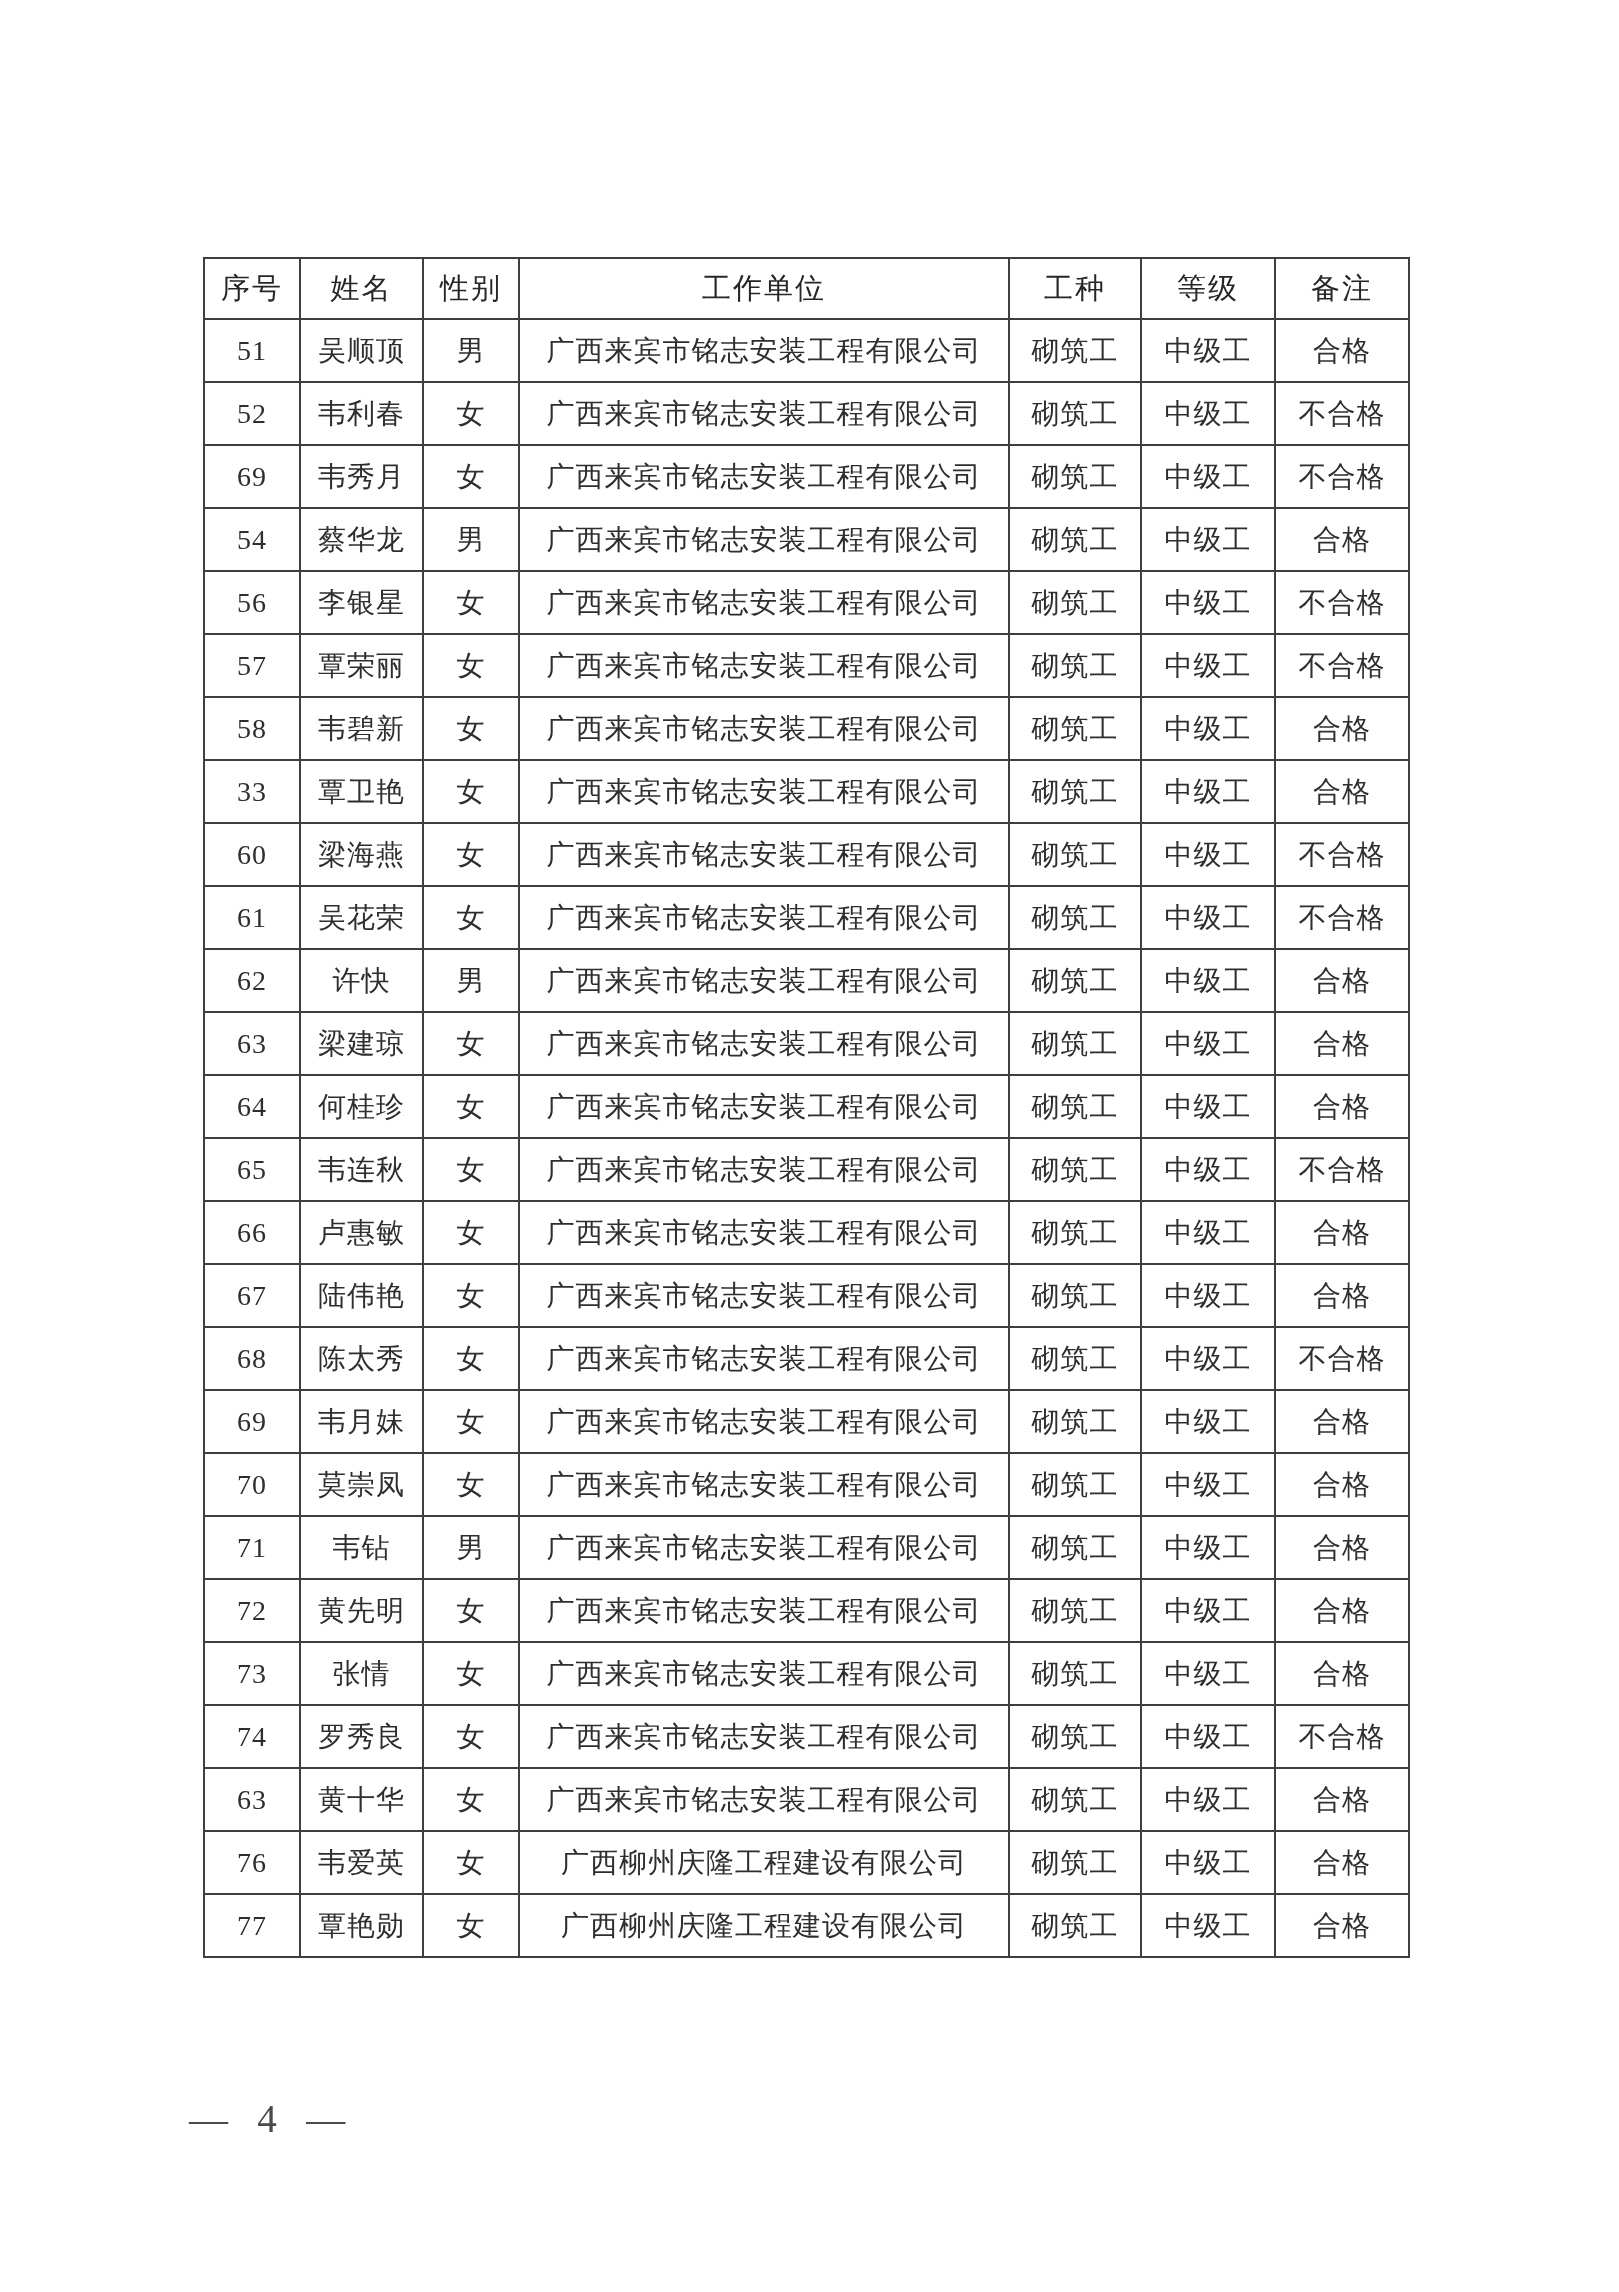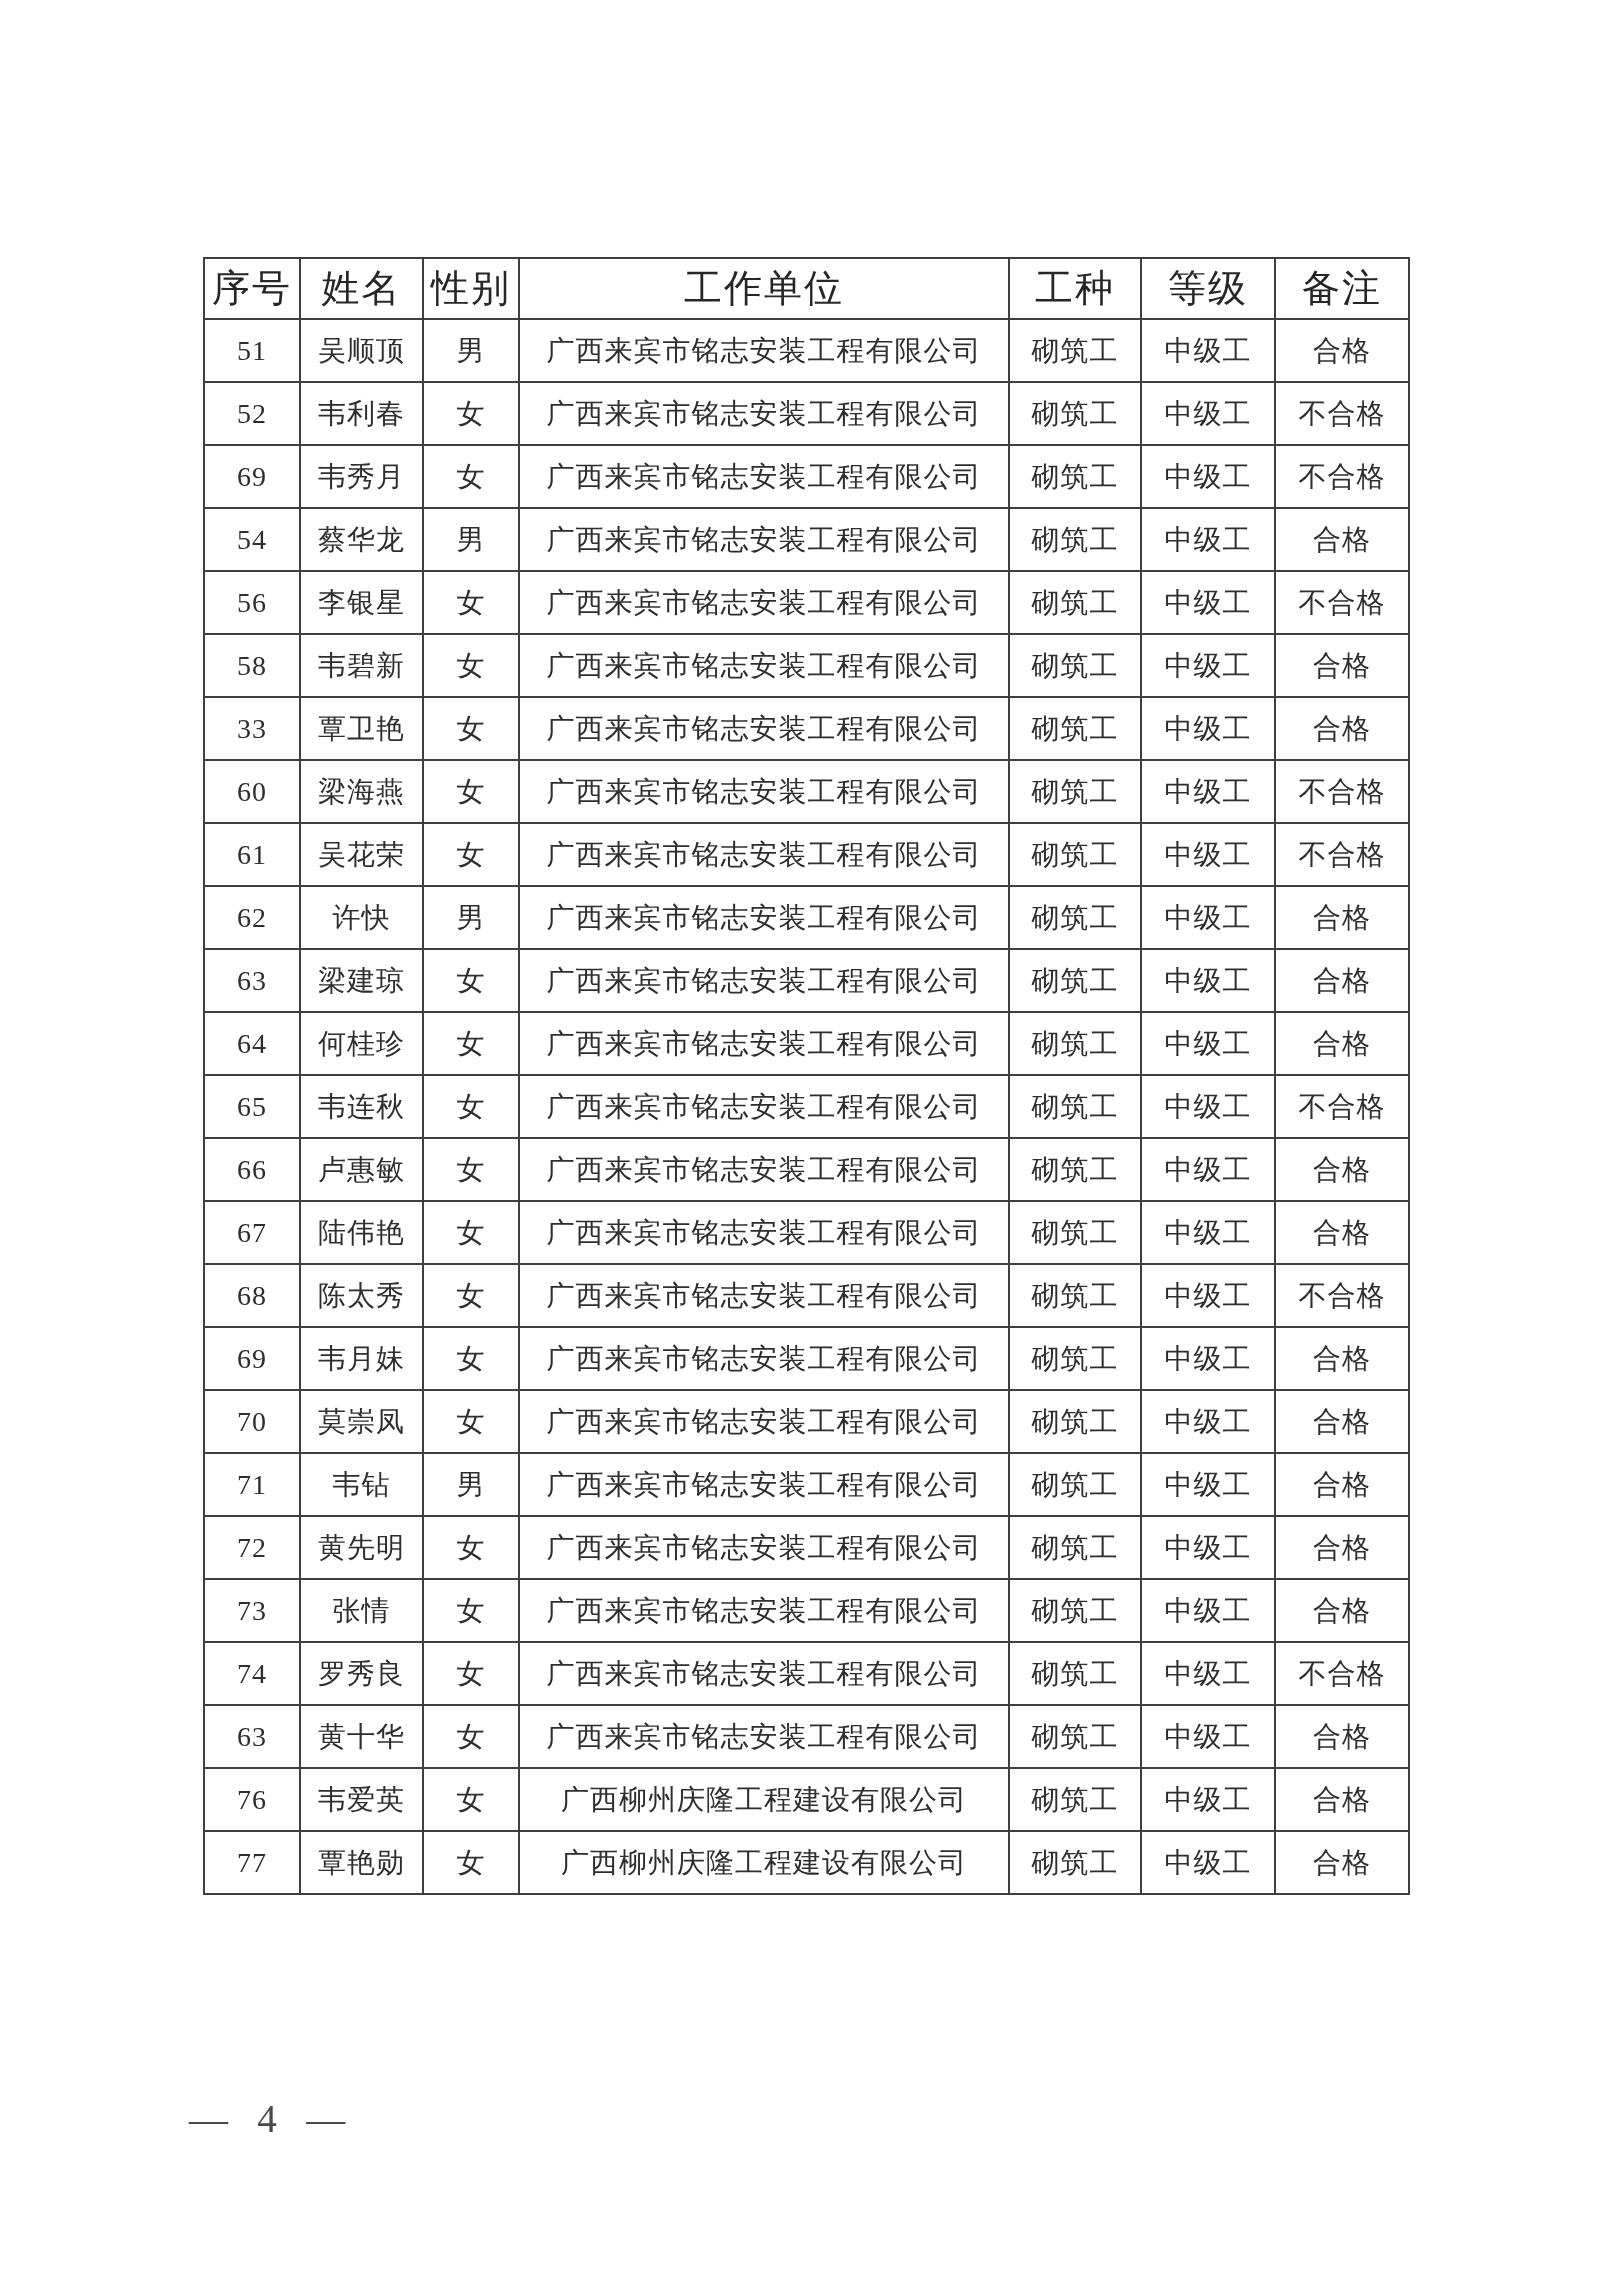--- a/index.html
+++ b/index.html
@@ -34,21 +34,21 @@
   table.roster td {
     border: 2px solid #3f3f3f;
     text-align: center;
     vertical-align: middle;
     padding: 0 2px;
     overflow: hidden;
     white-space: nowrap;
   }
   table.roster th {
     height: 59px;
-    font-size: 38px;
+    font-size: 29px;
     font-weight: normal;
     letter-spacing: 2px;
     color: #262626;
   }
   table.roster td {
     height: 61px;
     font-size: 28px;
     color: #2e2e2e;
     letter-spacing: 1px;
   }
@@ -137,20 +137,29 @@
           <tr data-name="table-row">
             <td data-name="cell-no">56</td>
             <td data-name="cell-name">李银星</td>
             <td data-name="cell-gender">女</td>
             <td data-name="cell-company">广西来宾市铭志安装工程有限公司</td>
             <td data-name="cell-trade">砌筑工</td>
             <td data-name="cell-grade">中级工</td>
             <td data-name="cell-remark">不合格</td>
           </tr>
           <tr data-name="table-row">
+            <td data-name="cell-no">57</td>
+            <td data-name="cell-name">覃荣丽</td>
+            <td data-name="cell-gender">女</td>
+            <td data-name="cell-company">广西来宾市铭志安装工程有限公司</td>
+            <td data-name="cell-trade">砌筑工</td>
+            <td data-name="cell-grade">中级工</td>
+            <td data-name="cell-remark">不合格</td>
+          </tr>
+          <tr data-name="table-row">
             <td data-name="cell-no">58</td>
             <td data-name="cell-name">韦碧新</td>
             <td data-name="cell-gender">女</td>
             <td data-name="cell-company">广西来宾市铭志安装工程有限公司</td>
             <td data-name="cell-trade">砌筑工</td>
             <td data-name="cell-grade">中级工</td>
             <td data-name="cell-remark">合格</td>
           </tr>
           <tr data-name="table-row">
             <td data-name="cell-no">33</td>

